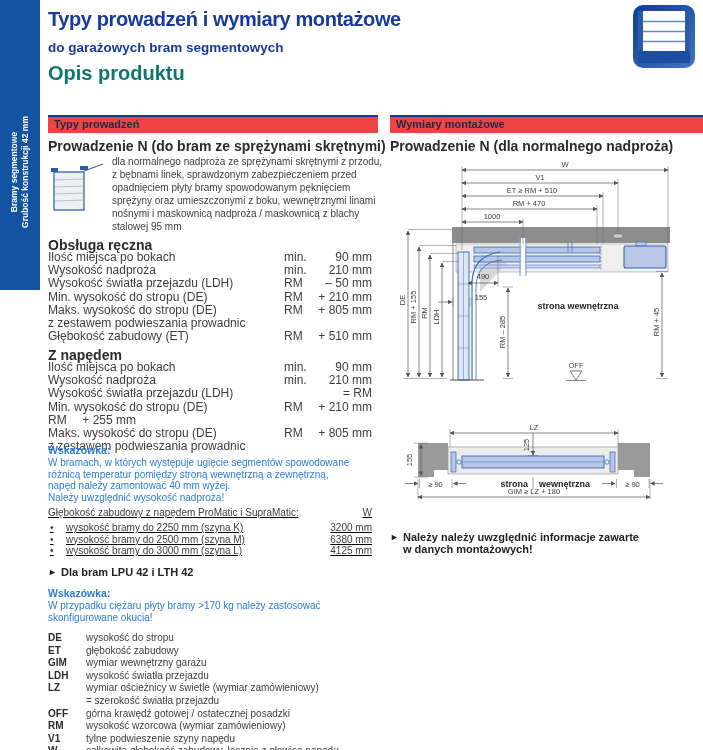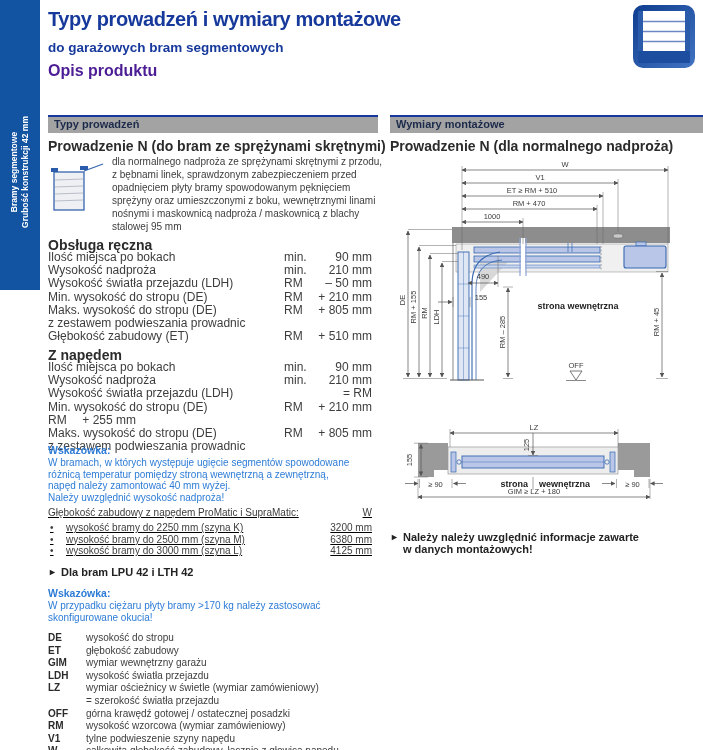--- a/index.html
+++ b/index.html
@@ -3,32 +3,32 @@
 <meta charset="utf-8">
 <style>
   html,body{margin:0;padding:0;}
   body{width:703px;height:750px;position:relative;background:#ffffff;
        font-family:"Liberation Sans", sans-serif;overflow:hidden;}
   .abs{position:absolute;}
 
   
   .page-title{left:48px;top:8px;font-size:20px;font-weight:bold;color:#16399b;letter-spacing:-0.4px;}
   .page-subtitle{left:48px;top:40px;font-size:13.5px;font-weight:bold;color:#16399b;}
-  .page-section{left:48px;top:62px;font-size:16px;font-weight:bold;color:#4c1d95;}
+  .page-section{left:48px;top:62px;font-size:20px;font-weight:bold;color:#0f766e;}
 
   
   .sidebar{left:0;top:0;width:40px;height:290px;background:#1253a2;}
   .sidebar-text{left:9px;top:252px;width:160px;transform:rotate(-90deg);transform-origin:0 0;
       color:#fff;font-size:8.5px;font-weight:bold;line-height:11px;text-align:center;white-space:nowrap;}
 
   
   .col-left{left:48px;width:324px;}
   .col-right{left:390px;width:313px;}
 
-  .sec-bar{height:15px;background:#a3a3a3;border-top:2.5px solid #16399b;
+  .sec-bar{height:15px;background:#ef4444;border-top:2.5px solid #16399b;
       font-size:11px;font-weight:bold;color:#1b2a4a;padding:1px 0 0 6px;box-sizing:content-box;}
   .h2{font-size:14px;font-weight:bold;color:#2b2b2b;white-space:nowrap;}
 
   .body-txt{font-size:10px;color:#3d3d3d;line-height:13px;white-space:nowrap;}
   .t-row{display:flex;font-size:12px;line-height:13.2px;color:#3d3d3d;}
   .t-label{flex:1;white-space:nowrap;}
   .t-ref{width:34px;}
   .t-val{width:54px;text-align:right;white-space:nowrap;}
 
   .hint-title{font-size:10.5px;font-weight:bold;color:#2e7cd6;}

